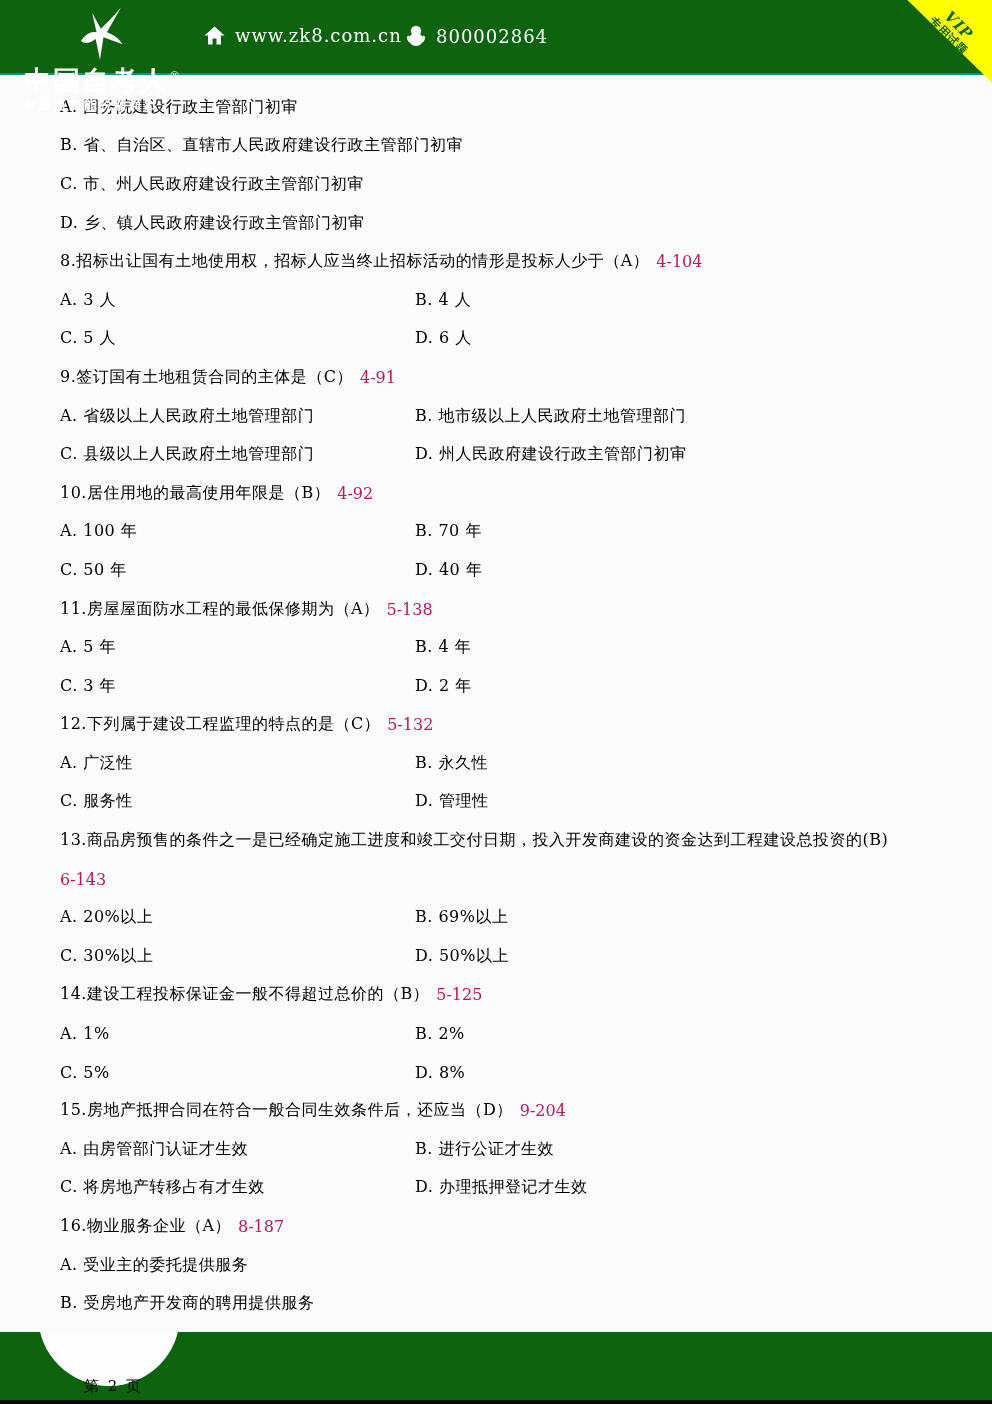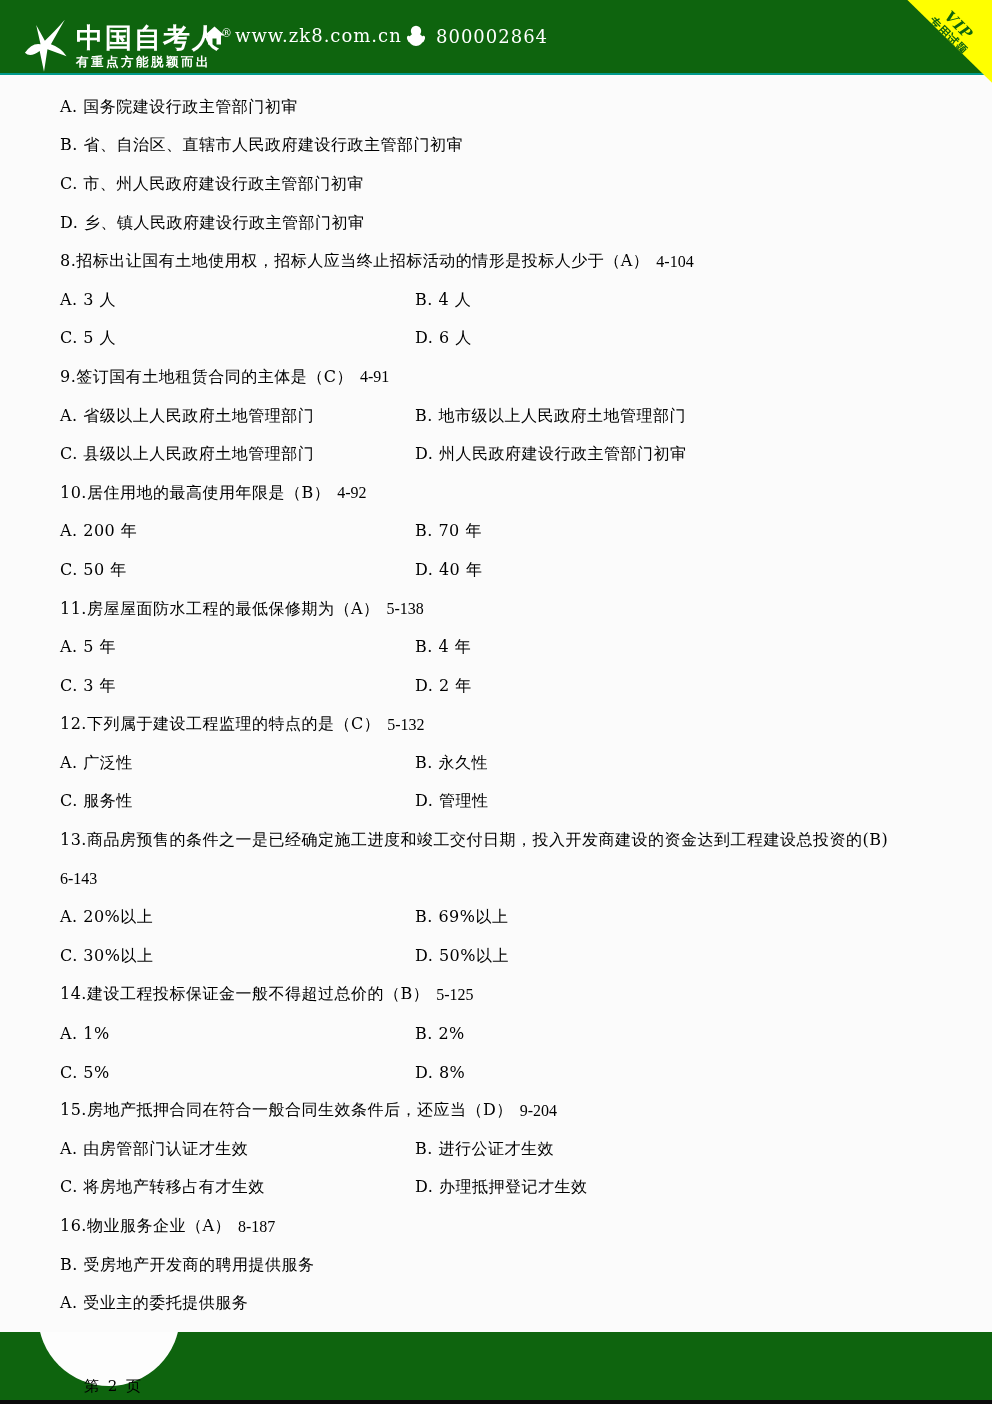--- a/index.html
+++ b/index.html
@@ -1,21 +1,21 @@
 <!DOCTYPE html>
 <html><head>
 <meta charset="utf-8">
 <style>
   html,body{margin:0;padding:0;}
   body{width:992px;height:1404px;position:relative;background:#fbfbfb;
        font-family:"DejaVu Serif", serif;overflow:hidden;}
   
   .topbar{position:relative;height:73px;background:#0e640e;
           border-bottom:2px solid #009a8c;}
-  .logo{position:absolute;left:18px;top:16px;display:flex;align-items:center;}
+  .logo{position:absolute;left:18px;top:4px;display:flex;align-items:center;flex-direction:column;}
   .logo svg{width:52px;height:58px;}
   .logo-text{margin-left:6px;color:#fff;}
   .brand{font-size:27px;font-weight:bold;letter-spacing:2px;line-height:30px;}
   .reg{font-size:11px;vertical-align:super;font-weight:normal;}
   .slogan{font-size:12.5px;font-weight:bold;letter-spacing:2.5px;margin-top:1px;}
   .hdr-item{position:absolute;top:25px;display:flex;align-items:center;
             color:#fff;font-size:18px;letter-spacing:1px;}
   .hdr-item svg{margin-right:10px;}
   .site{left:204px;justify-content:center;}
   .qq{left:406px;}
@@ -25,21 +25,21 @@
   .vip-inner{position:absolute;top:16px;left:8px;width:86px;
              transform:rotate(45deg);text-align:center;color:#0e640e;
              font-weight:bold;line-height:15px;}
   .vip-l1{font-size:15px;font-style:italic;letter-spacing:1px;}
   .vip-l2{font-size:12px;}
   
   .content{padding:13px 40px 0 60px;}
   .row{height:38.6px;display:flex;align-items:center;font-size:16px;
        color:#000;white-space:nowrap;letter-spacing:0.5px;}
   .row .c1{width:355px;flex:none;}
-  .ref{color:#000000;margin-left:7px;letter-spacing:0;font-family:Liberation Serif, serif;}
+  .ref{color:#be185d;margin-left:7px;letter-spacing:0;}
   
   .footer{position:absolute;left:0;bottom:0;width:992px;height:72px;
           background:#0e640e;border-bottom:4px solid #0a0a0a;
           box-sizing:border-box;overflow:hidden;}
   .bubble{position:absolute;left:38px;top:-88px;width:142px;height:142px;
           border-radius:50%;background:#fdfdfd;z-index:0;}
   .page-label{position:absolute;left:84px;top:5px;font-size:15px;color:#000;
               z-index:2;letter-spacing:2px;margin-top:40px;}
 </style>
 </head>
@@ -117,21 +117,21 @@
   <div class="row">
       <span class="c1">C. 县级以上人民政府土地管理部门</span>
       <span>D. 州人民政府建设行政主管部门初审</span>
     </div>
 
   <div class="row">
       <span>10.居住用地的最高使用年限是（B）</span>
       <span class="ref">4-92</span>
     </div>
   <div class="row">
-      <span class="c1">A. 200 年</span>
+      <span class="c1">A. 100 年</span>
       <span>B. 70 年</span>
     </div>
   <div class="row">
       <span class="c1">C. 50 年</span>
       <span>D. 40 年</span>
     </div>
 
   <div class="row">
       <span>11.房屋屋面防水工程的最低保修期为（A）</span>
       <span class="ref">5-138</span>
@@ -197,23 +197,23 @@
   <div class="row">
       <span class="c1">C. 将房地产转移占有才生效</span>
       <span>D. 办理抵押登记才生效</span>
     </div>
 
   <div class="row">
       <span>16.物业服务企业（A）</span>
       <span class="ref">8-187</span>
     </div>
   <div class="row">
+      <span>A. 受业主的委托提供服务</span>
+    </div>
+  <div class="row">
       <span>B. 受房地产开发商的聘用提供服务</span>
-    </div>
-  <div class="row">
-      <span>A. 受业主的委托提供服务</span>
     </div>
 </main>
 
 <footer class="footer">
   <div class="bubble"></div>
   <div class="page-label">第 2 页</div>
 </footer>
 
 </body></html>

